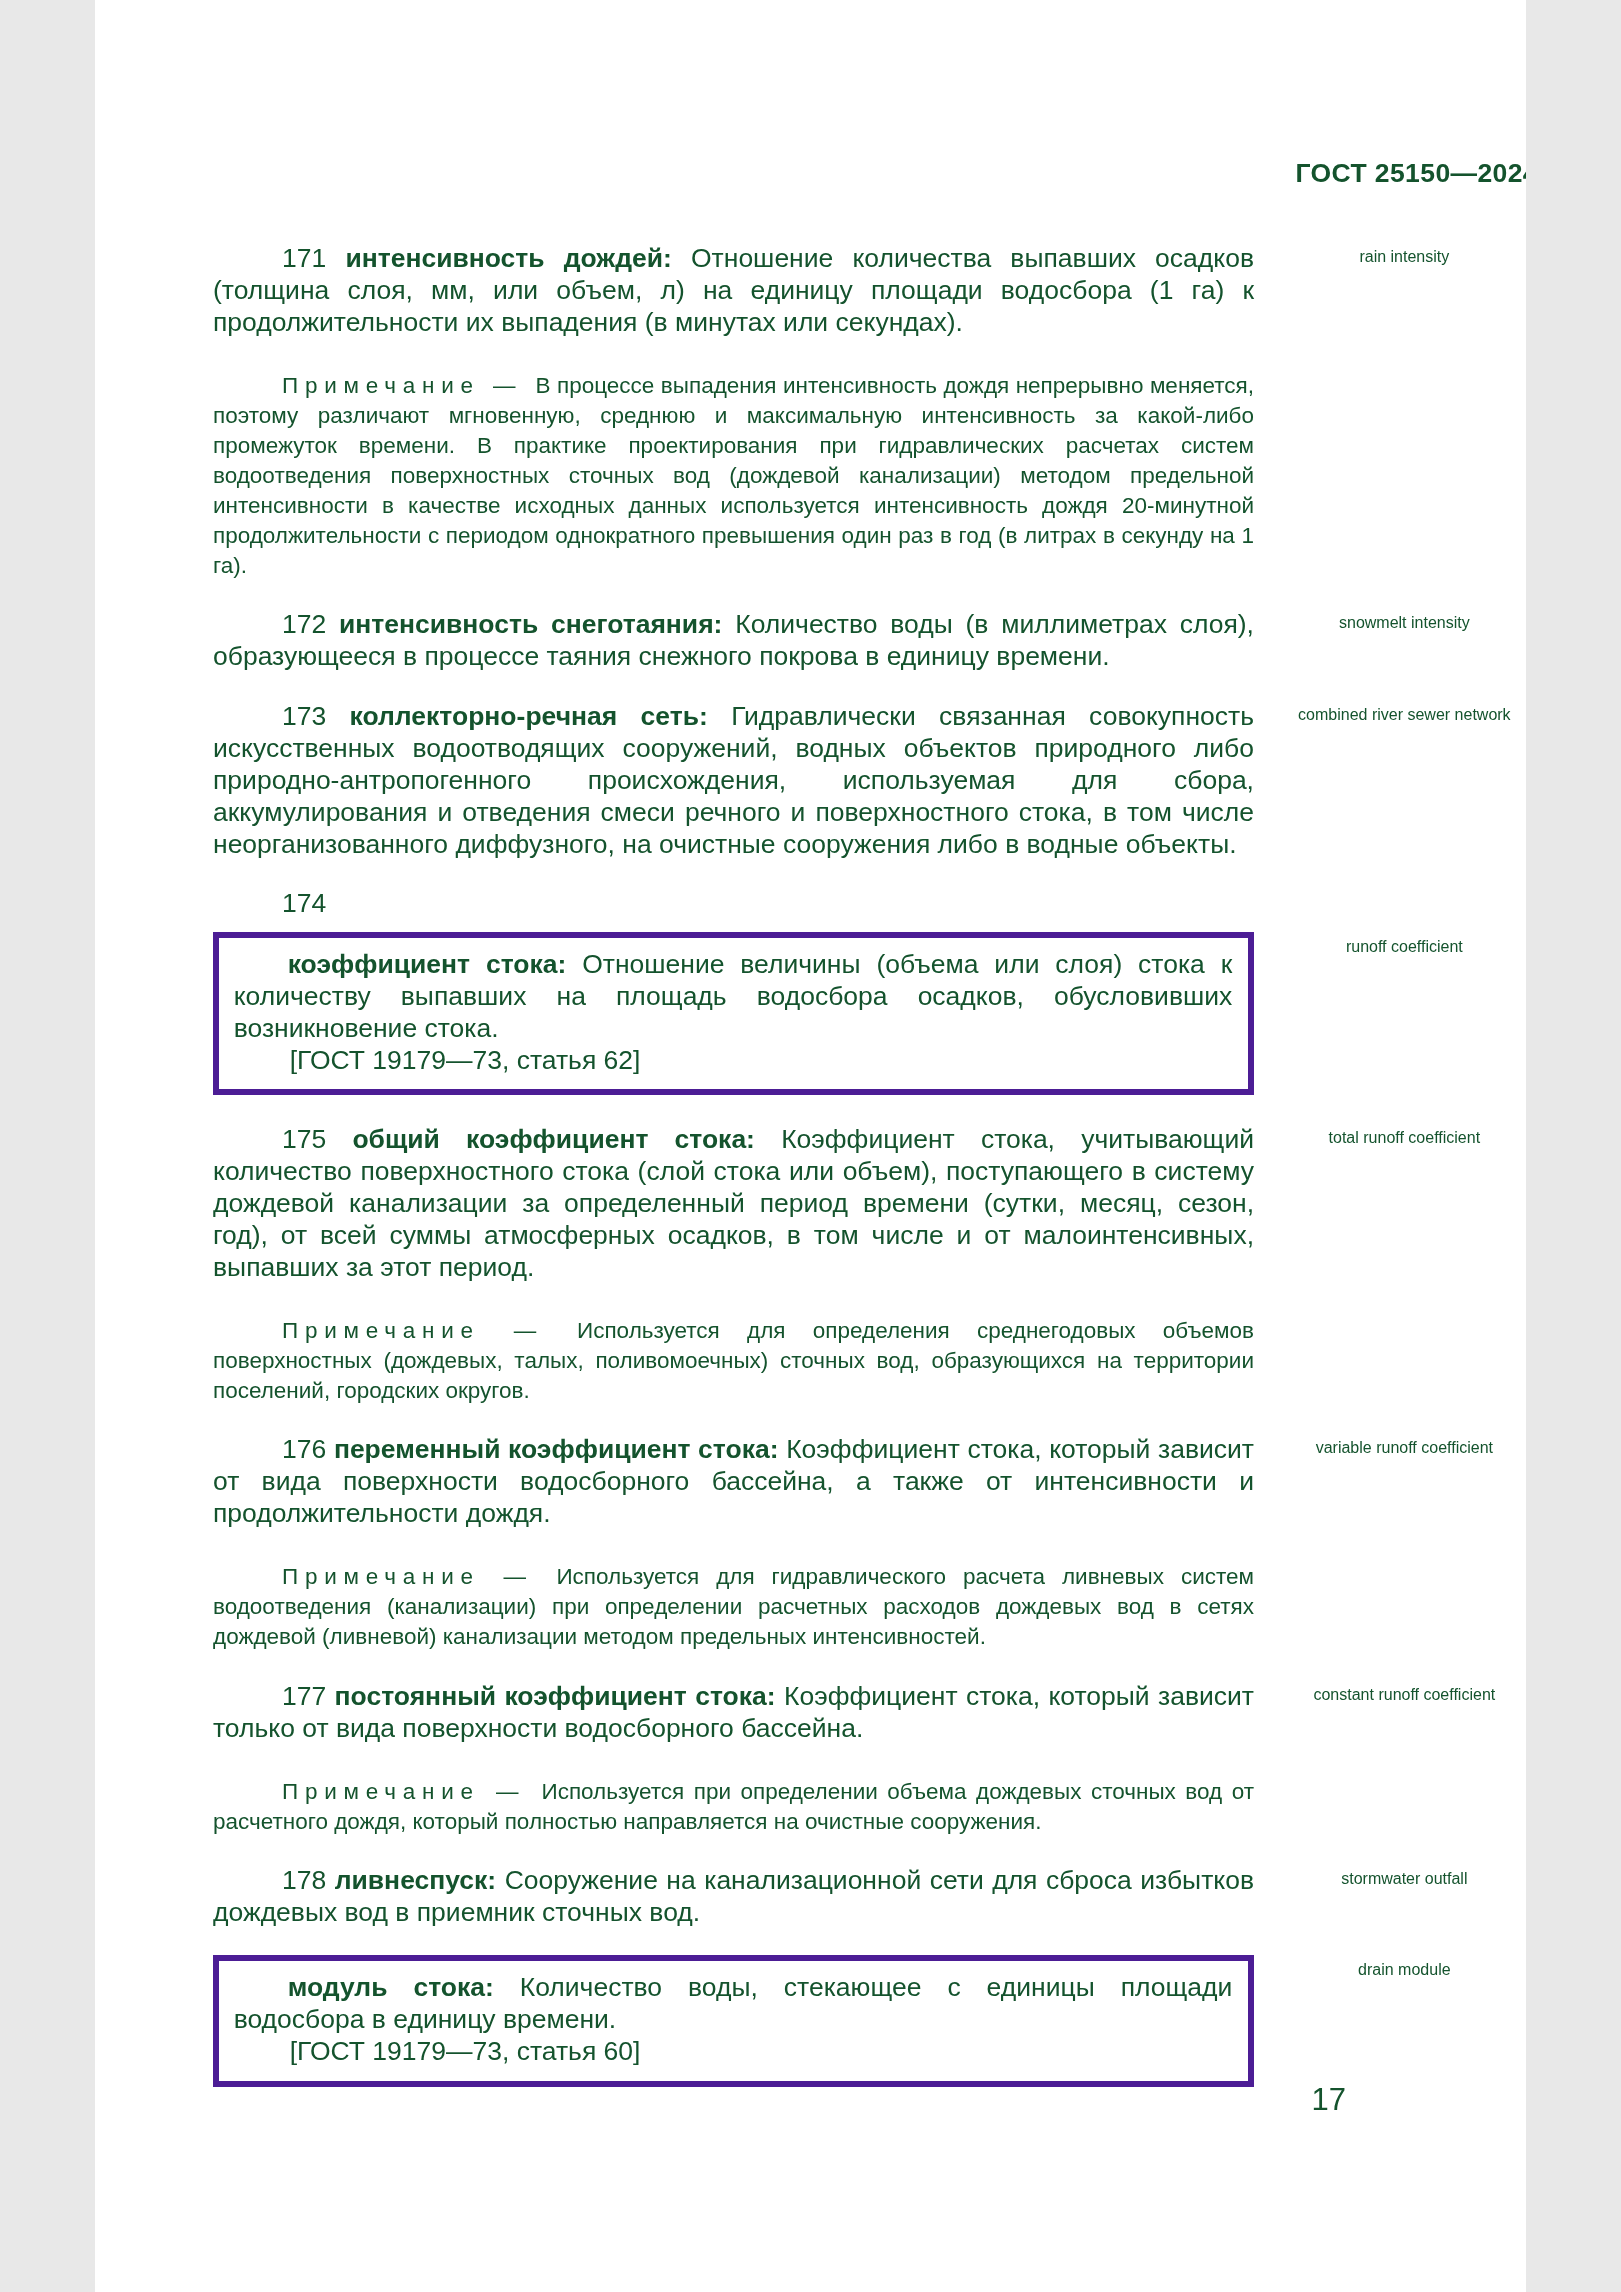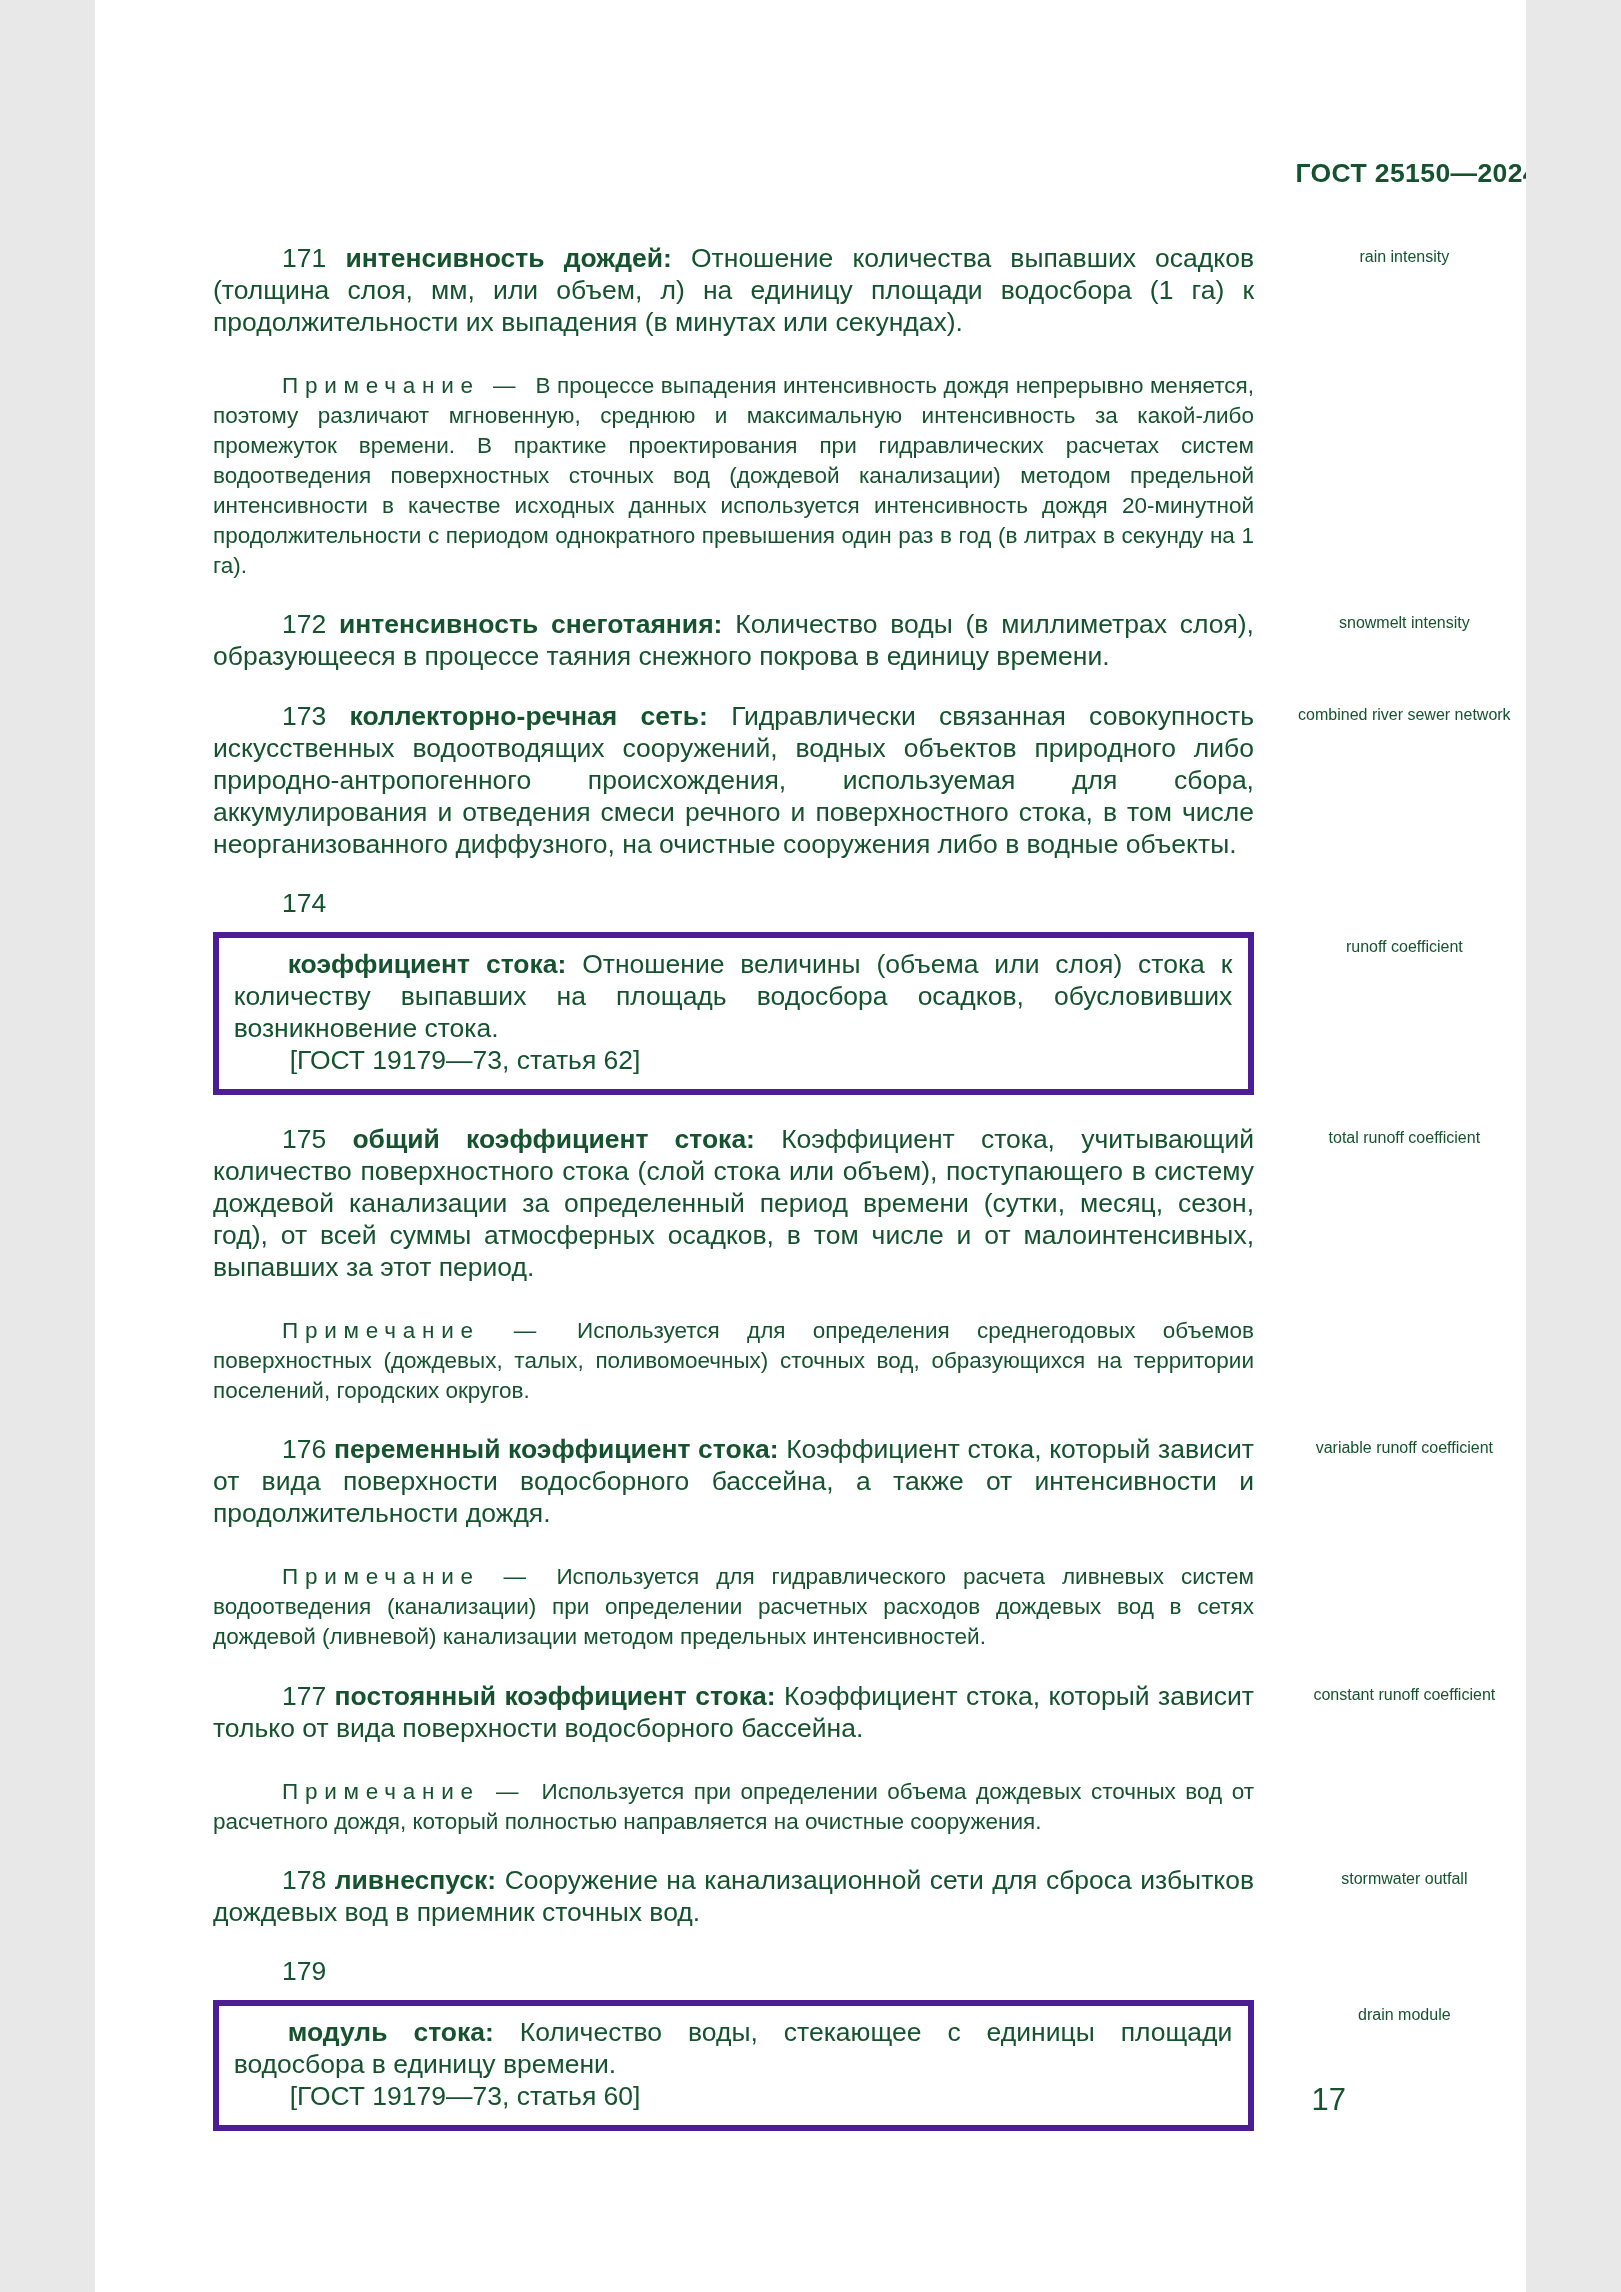--- a/index.html
+++ b/index.html
@@ -159,21 +159,20 @@
       <section class="entry">
         <div class="row">
           <div class="main">
             <p class="para"><span>178</span> <b class="term-b">ливнеспуск:</b> <span>Сооружение на канализационной сети для сброса избытков дождевых вод в приемник сточных вод.</span></p>
           </div>
           <div class="eng">stormwater outfall</div>
         </div>
       </section>
 
       <section class="entry">
-        <p class="num-para"><span>179</span></p>
         <div class="row boxrow">
           <div class="main">
             <div class="box">
               <p class="para"><b class="term-b">модуль стока:</b> <span>Количество воды, стекающее с единицы площади водосбора в единицу времени.</span></p>
               <p class="ref">[ГОСТ 19179—73, статья 60]</p>
             </div>
           </div>
           <div class="eng">drain module</div>
         </div>
       </section>

